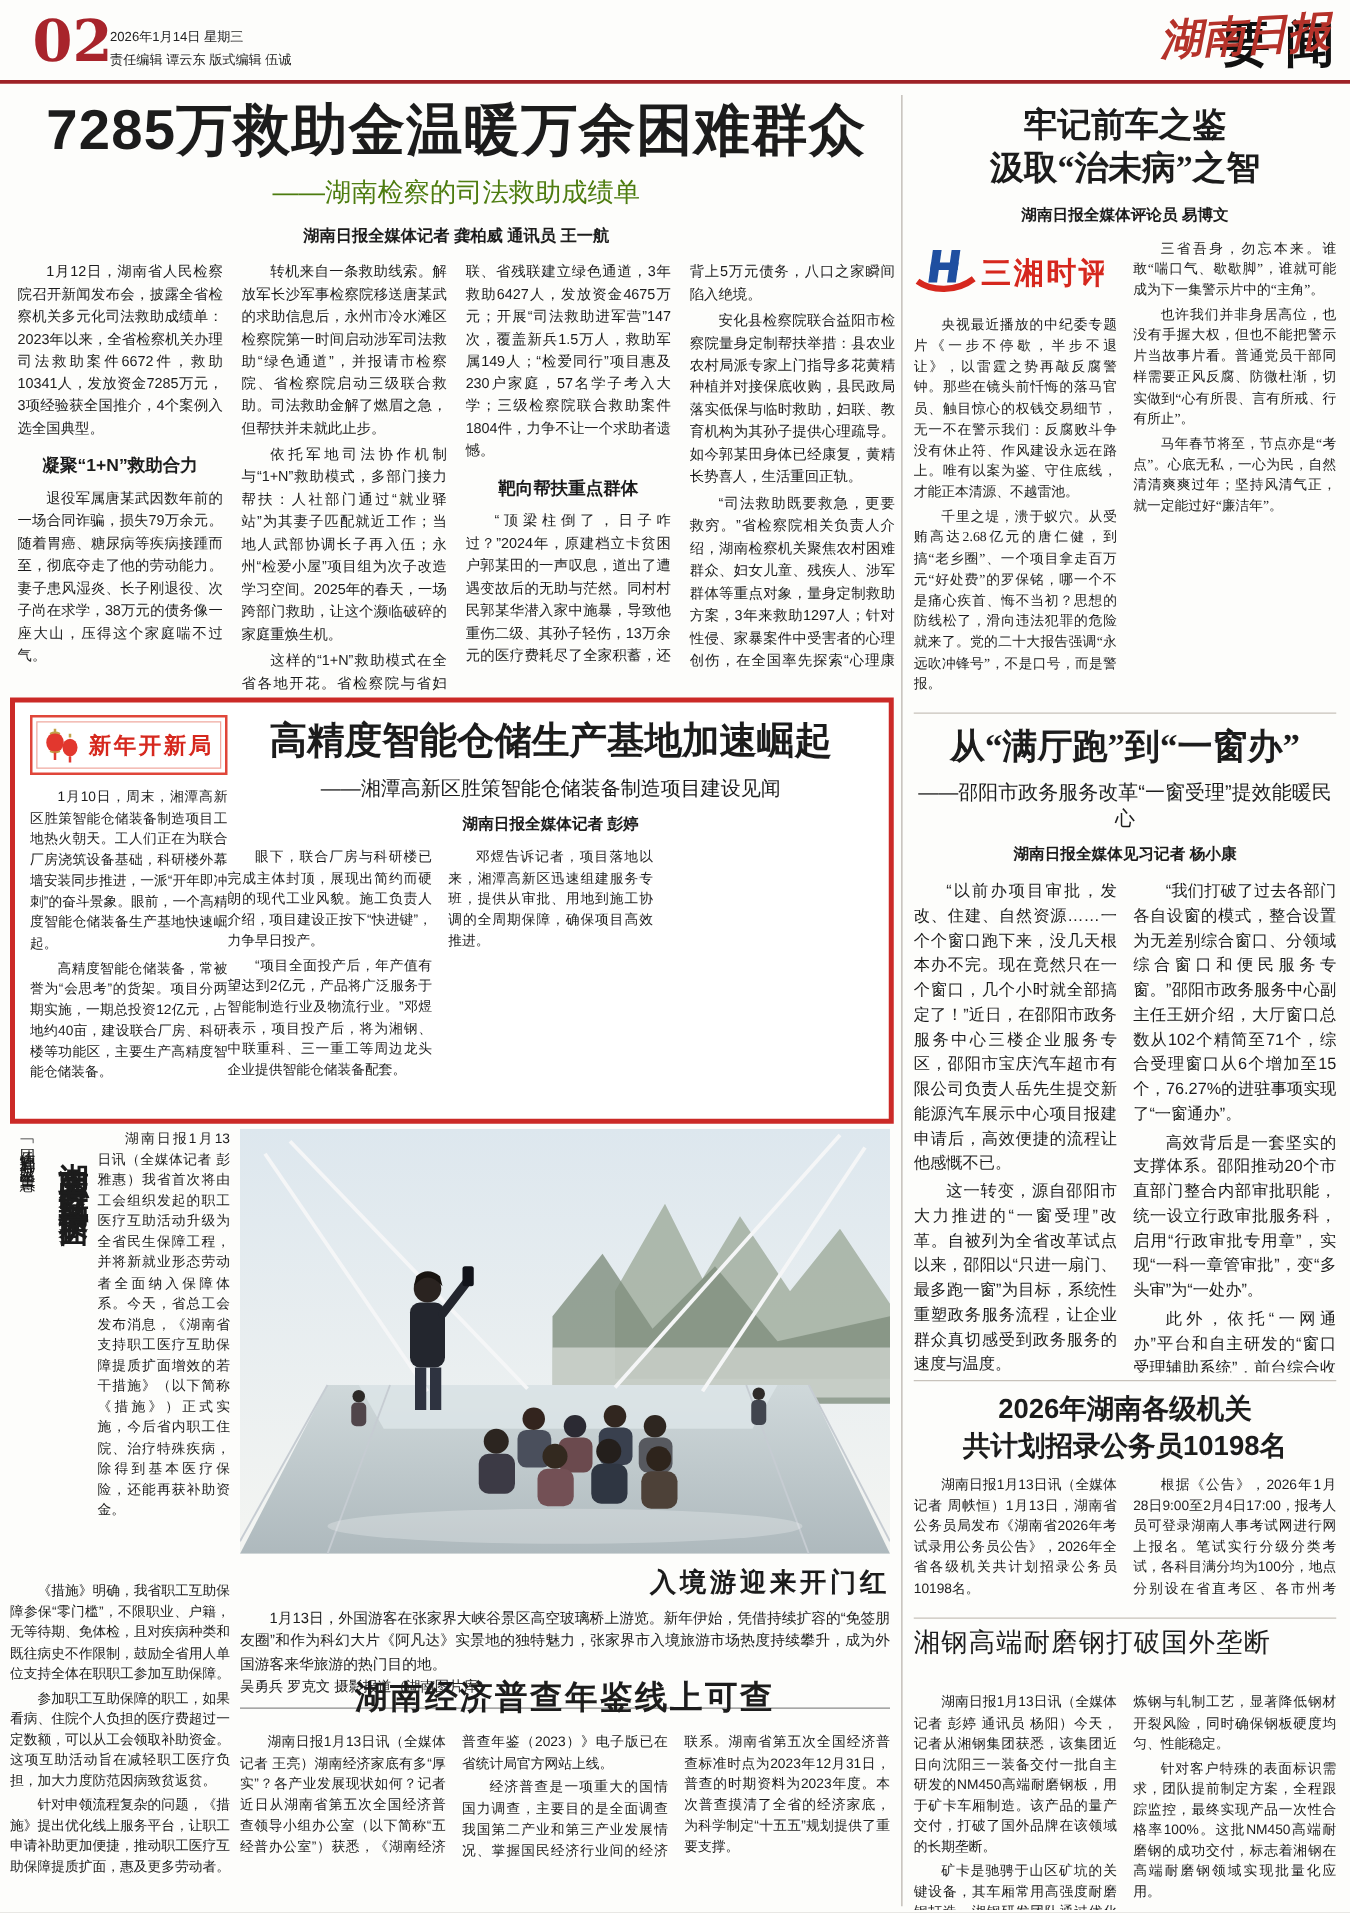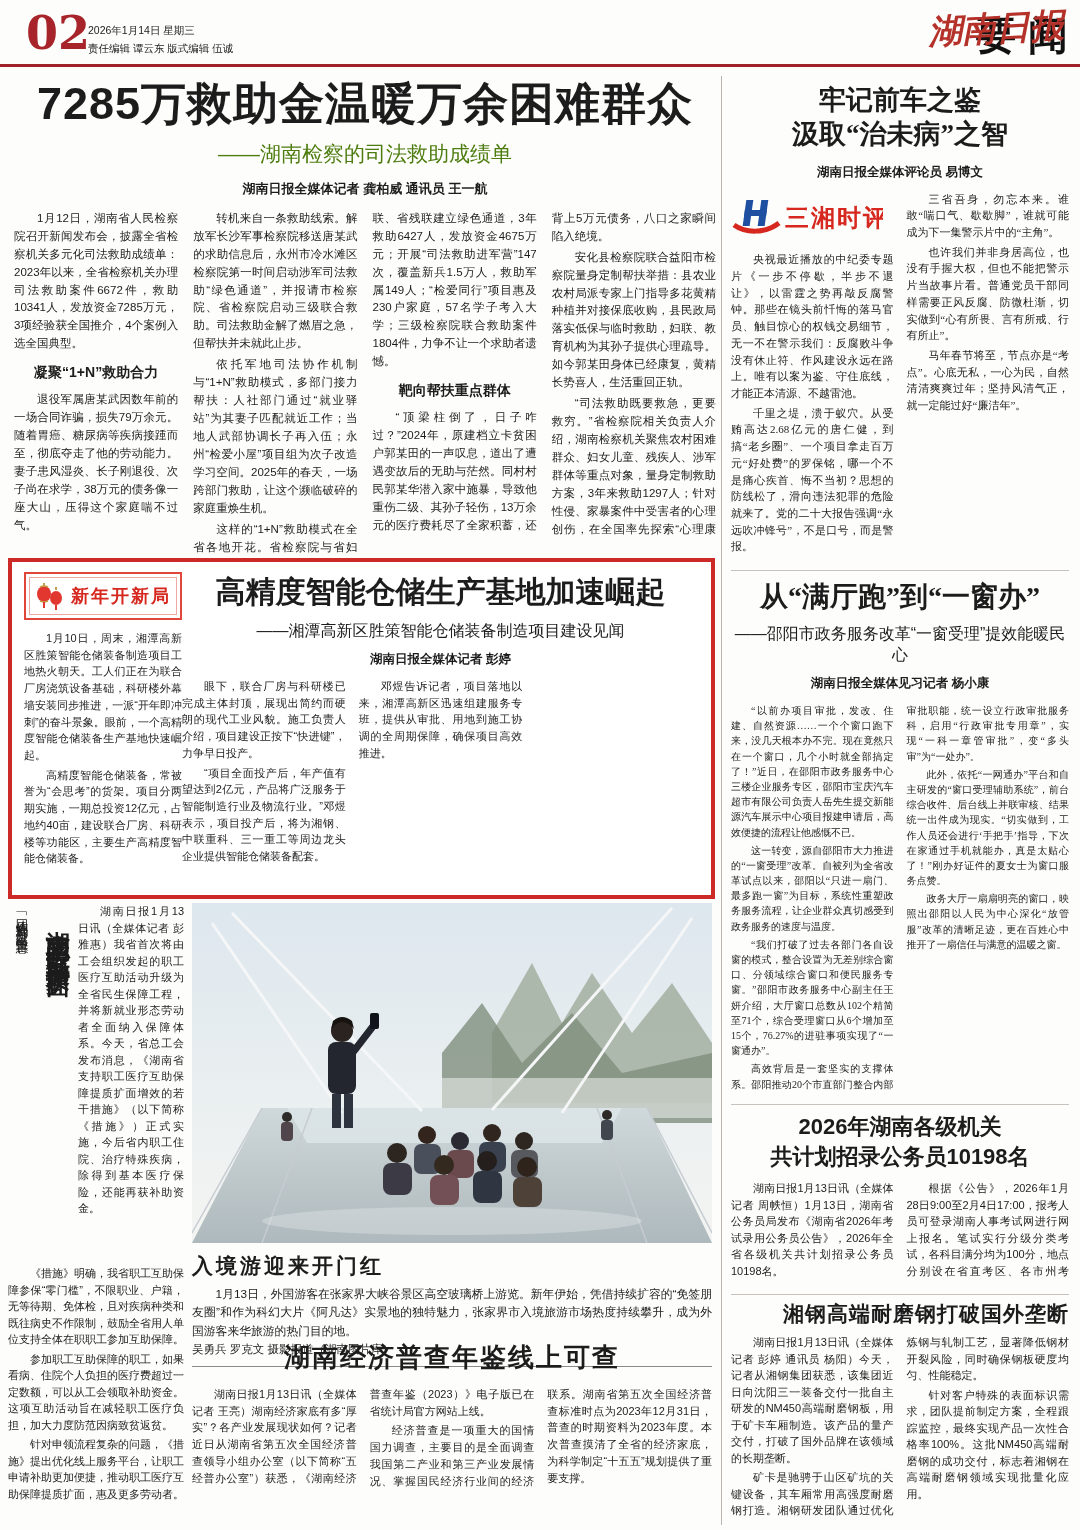--- a/index.html
+++ b/index.html
@@ -49,40 +49,40 @@
   
   .union { position:absolute; left:8px; top:903px; width:176px; height:625px; overflow:hidden; }
   .union-top { display:flex; height:354px; overflow:hidden; }
   .union-kicker { writing-mode:vertical-rl; font-size:12.5px; letter-spacing:2px; width:22px; padding-top:4px; color:#1a1a1a; }
   .union-hl { writing-mode:vertical-rl; font-size:24px; font-weight:900; width:44px; letter-spacing:4px; padding-top:8px; }
   .union-side { flex:1; font-size:11px; line-height:1.5; text-align:justify; overflow:hidden; padding-left:4px; }
   .union-bottom { margin-top:8px; height:256px; overflow:hidden; font-size:11px; line-height:1.5; text-align:justify; }
   
   .photo { position:absolute; left:192px; top:903px; width:520px; }
   .photo svg { display:block; }
-  .photo-title { font-size:21px; font-weight:900; text-align:left; letter-spacing:3px; margin:9px 0 5px; }
+  .photo-title { font-size:21px; font-weight:900; text-align:right; letter-spacing:3px; margin:9px 0 5px; }
   .photo-cap { font-size:11.8px; line-height:1.55; text-align:justify; text-indent:2em; }
   .photo-credit { font-size:11.5px; text-align:left; margin-top:2px; padding-right:4px; }
   .photo-rule { border-top:1px solid #8a8a8a; margin-top:9px; }
   
   .census { position:absolute; left:192px; top:1340px; width:520px; height:186px; overflow:hidden; }
   .census-kicker { font-size:15px; text-align:center; letter-spacing:1px; margin:0 0 7px; color:#222; }
   .census-hl { font-size:26px; font-weight:900; text-align:center; letter-spacing:2px; margin:0 0 11px; }
   .census-body { column-count:3; column-gap:13px; column-fill:auto; height:118px; overflow:hidden; font-size:11px; line-height:1.52; text-align:justify; }
   
   .window { position:absolute; left:731px; top:578px; width:338px; height:520px; overflow:hidden; }
   .window-hl { font-family:"Liberation Serif",serif; font-weight:900; font-size:28px; text-align:center; margin:0 0 8px; }
   .window-sub { font-size:16px; text-align:center; margin:0 0 9px; }
   .window-byline { font-size:12.5px; font-weight:bold; text-align:center; margin:0 0 11px; }
-  .window-body { column-count:2; column-gap:13px; column-fill:auto; height:402px; overflow:hidden; font-size:10px; line-height:1.52; text-align:justify;font-family:Liberation Serif, serif; }
+  .window-body { column-count:2; column-gap:13px; column-fill:auto; height:402px; overflow:hidden; font-size:13px; line-height:1.52; text-align:justify; }
   .recruit { position:absolute; left:731px; top:1112px; width:338px; height:176px; overflow:hidden; }
   .recruit-hl { font-size:22px; font-weight:900; text-align:center; line-height:1.35; margin:0 0 9px; }
   .recruit-body { column-count:2; column-gap:13px; column-fill:auto; height:106px; overflow:hidden; font-size:11px; line-height:1.5; text-align:justify; }
   .steel { position:absolute; left:731px; top:1300px; width:338px; height:228px; overflow:hidden; }
-  .steel-hl { font-size:21px; font-weight:700; text-align:right; letter-spacing:1px; margin:0 0 6px; }
+  .steel-hl { font-size:21px; font-weight:400; text-align:left; letter-spacing:1px; margin:0 0 26px; }
   .steel-body { column-count:2; column-gap:13px; column-fill:auto; height:186px; overflow:hidden; font-size:11px; line-height:1.5; text-align:justify; }
 </style>
 </head>
 <body>
 
 <div id="page">
 
   <div>
     <div class="pagenum">02</div>
     <div class="dateblock">

